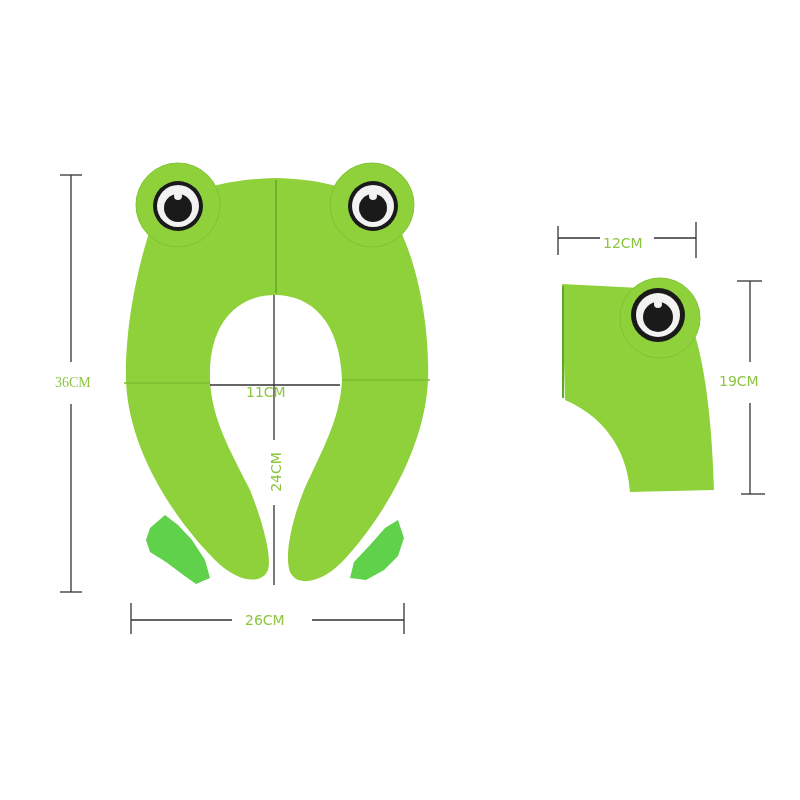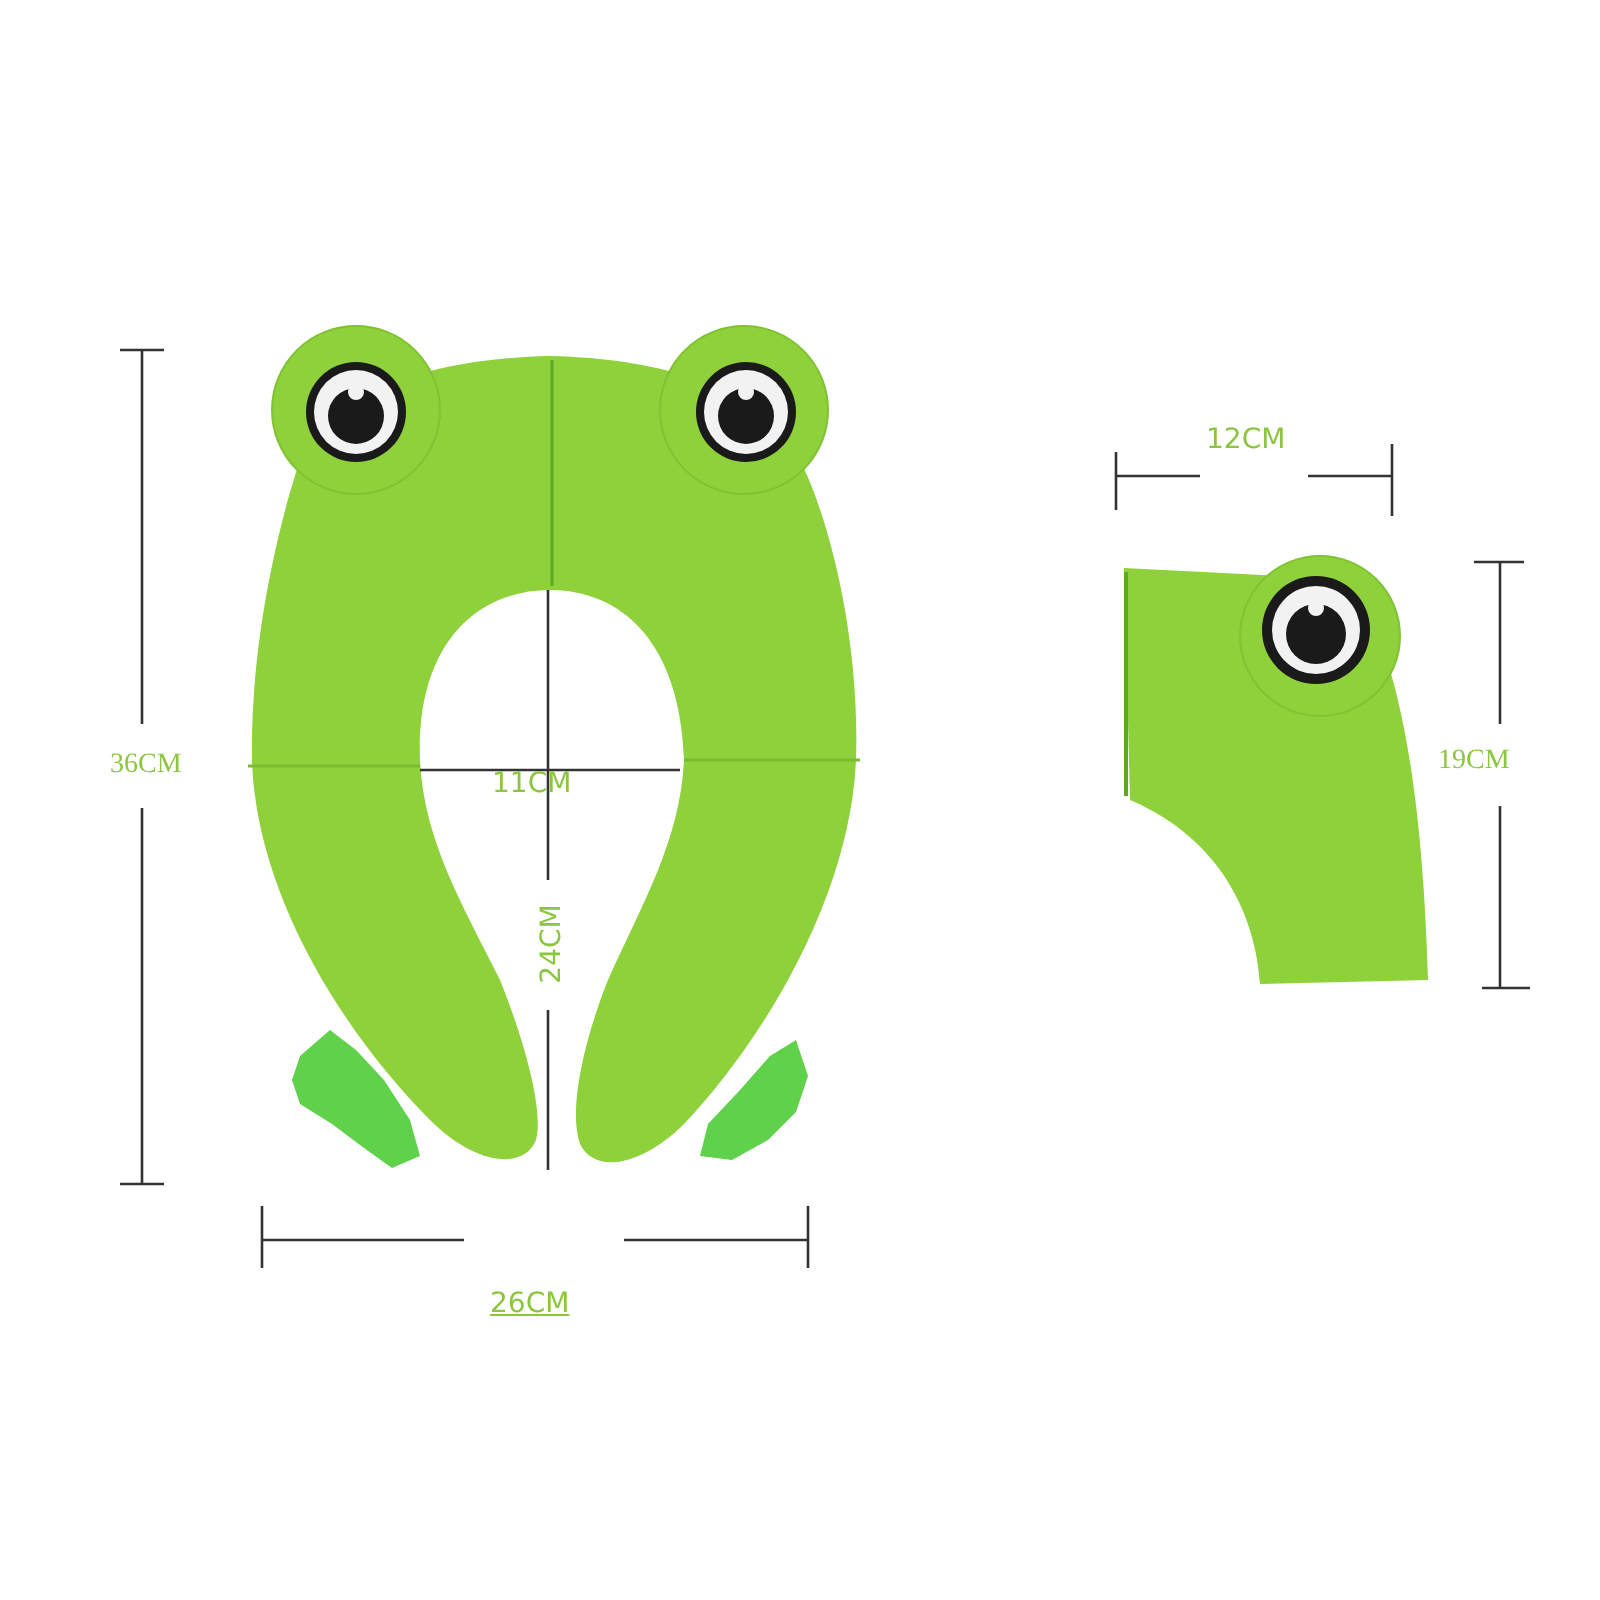--- a/index.html
+++ b/index.html
@@ -105,18 +105,18 @@
       <line x1="654" y1="238" x2="696" y2="238"></line>
 
       <line x1="737" y1="281" x2="762" y2="281"></line>
       <line x1="741" y1="494" x2="765" y2="494"></line>
       <line x1="750" y1="281" x2="750" y2="362"></line>
       <line x1="750" y1="403" x2="750" y2="494"></line>
     </g>
   </svg>
 
   <span class="label" style="left:52px; top:375px;font-family:Liberation Serif, serif;">36CM</span>
-  <span class="label" style="left:242px; top:644px;text-decoration:underline;">26CM</span>
+  <span class="label" style="left:242px; top:612px;">26CM</span>
   <span class="label nobg" style="left:243px; top:384px;">11CM</span>
   <span class="label nobg vlabel" style="left:253px; top:464px;">24CM</span>
-  <span class="label" style="left:600px; top:212px;">12CM</span>
-  <span class="label" style="left:716px; top:373px;font-family:Liberation Serif, serif;">19CM</span>
+  <span class="label" style="left:600px; top:235px;">12CM</span>
+  <span class="label" style="left:716px; top:373px;">19CM</span>
 </div>
 
 </body></html>

